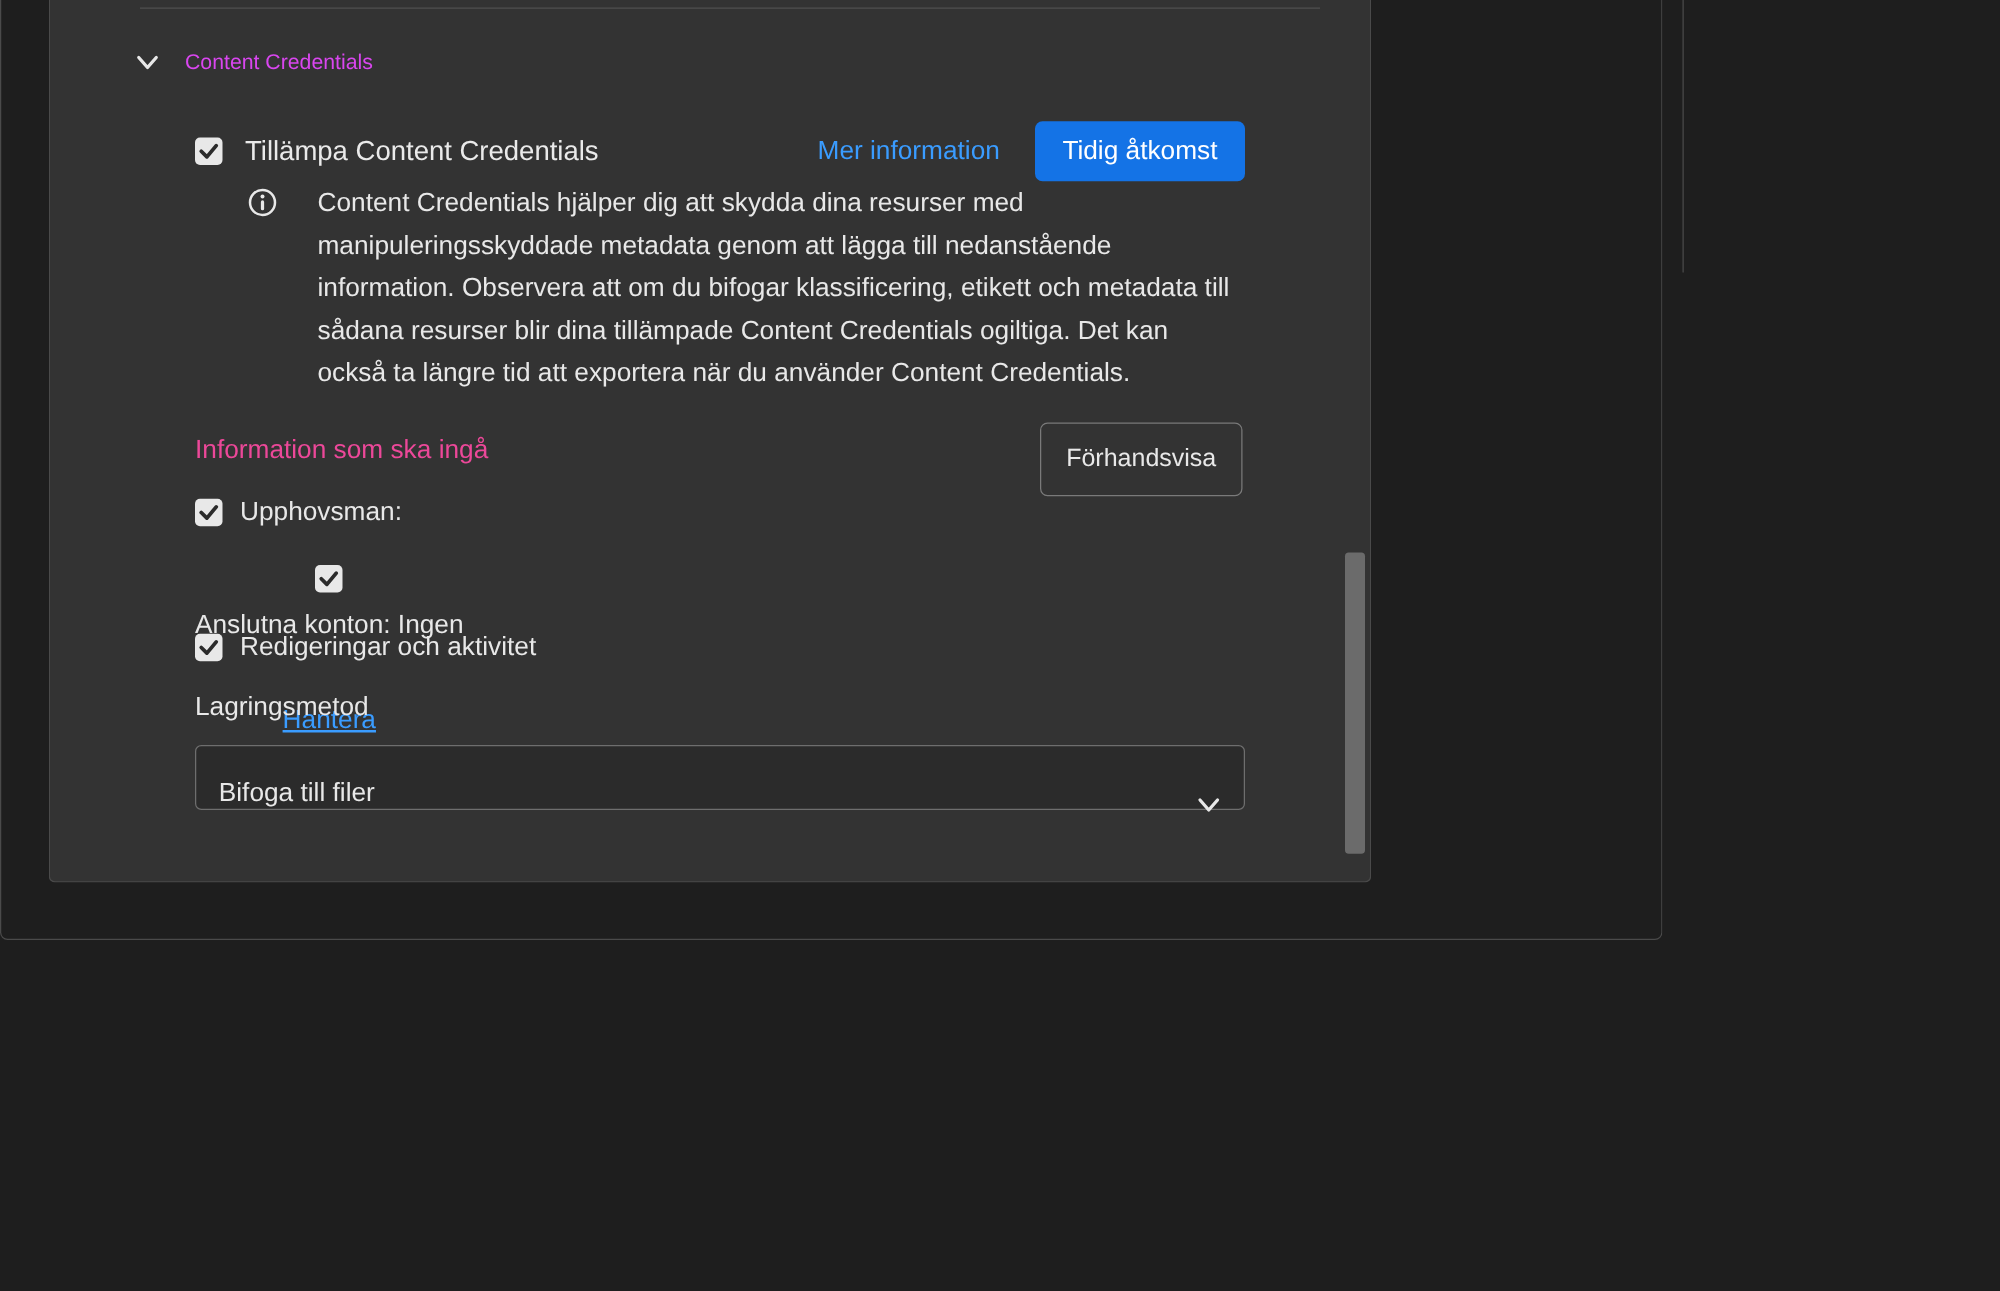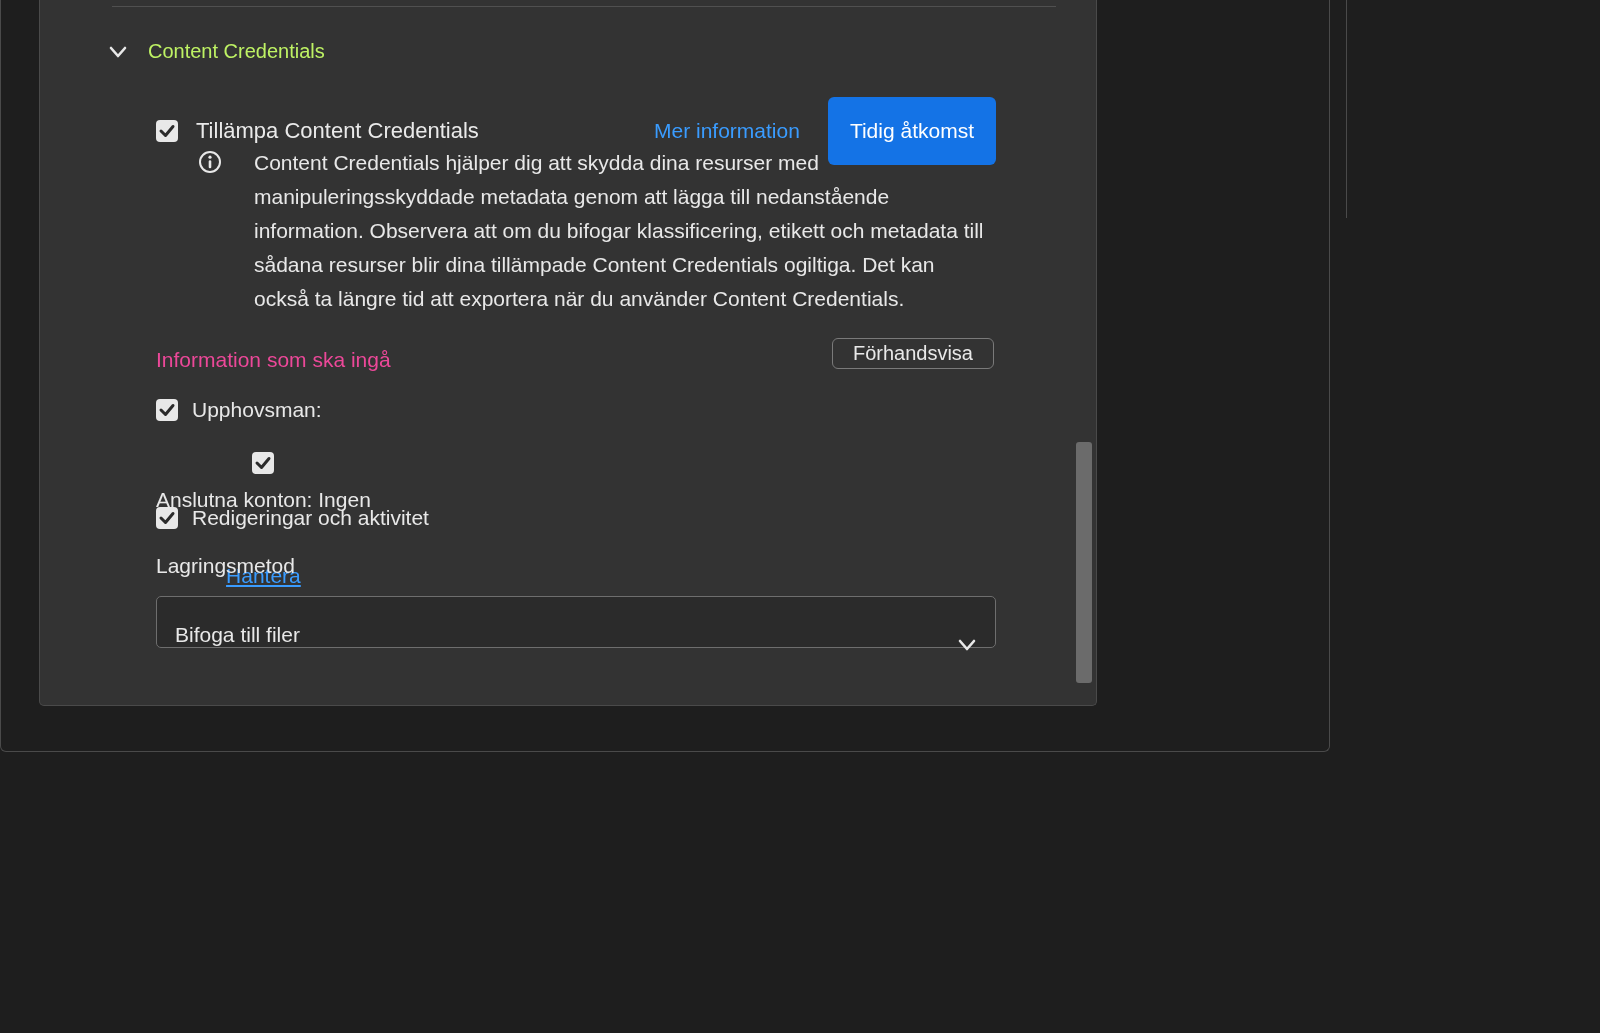--- a/index.html
+++ b/index.html
@@ -78,22 +78,22 @@
     gap: 20px;
     cursor: pointer;
   }
   .chevron {
     width: 20px;
     height: 14px;
     display: inline-block;
   }
   .chevron svg { display:block; }
   .section-title {
-    font-size: 20px;
-    color: #bef264;
+    font-size: 17px;
+    color: #d946ef;
   }
   .apply-row {
     position: absolute;
     left: 116px;
     top: 97px;
     right: 100px;
     display: flex;
     align-items: center;
   }
   .checkbox {
@@ -123,21 +123,21 @@
     color: #3a9cff;
     font-size: 21px;
     cursor: pointer;
   }
   .link.underline { text-decoration: underline; }
   .btn-primary {
     background: #1473e6;
     color: #ffffff;
     border: none;
     border-radius: 6px;
-    padding: 22px 22px;
+    padding: 12px 22px;
     font-size: 21px;
     cursor: pointer;
   }
   .info-row {
     position: absolute;
     left: 158px;
     top: 146px;
     right: 110px;
     display: flex;
     align-items: flex-start;
@@ -163,21 +163,21 @@
     color: #ec4899;
   }
   .btn-secondary {
     position: absolute;
     right: 102px;
     top: 338px;
     background: #333333;
     color: #e8e8e8;
     border: 1px solid #7a7a7a;
     border-radius: 6px;
-    padding: 3px 20px;
+    padding: 17px 20px;
     font-size: 20px;
     cursor: pointer;
   }
   .check-line {
     position: absolute;
     left: 116px;
     display: flex;
     align-items: center;
     gap: 14px;
     font-size: 21px;

